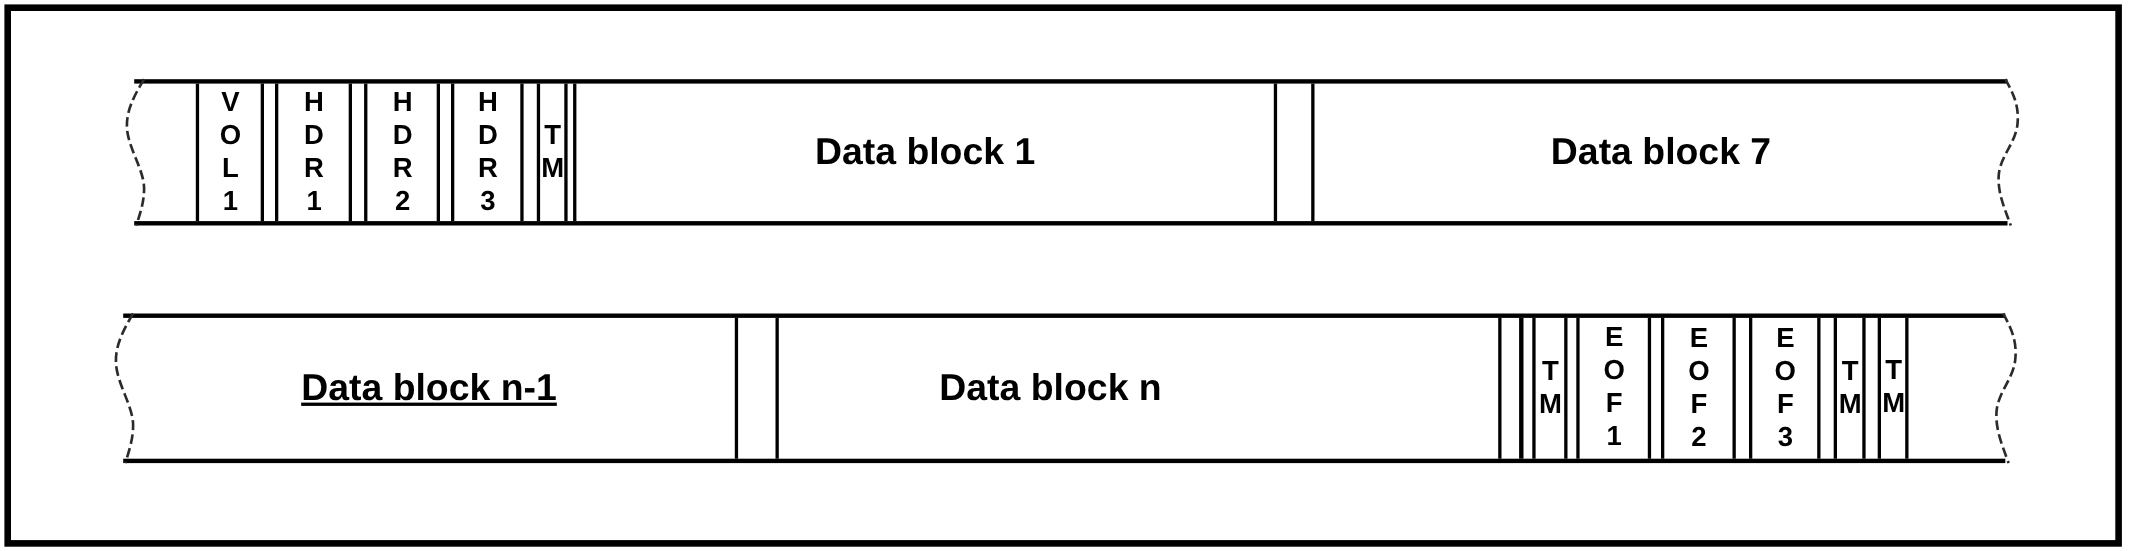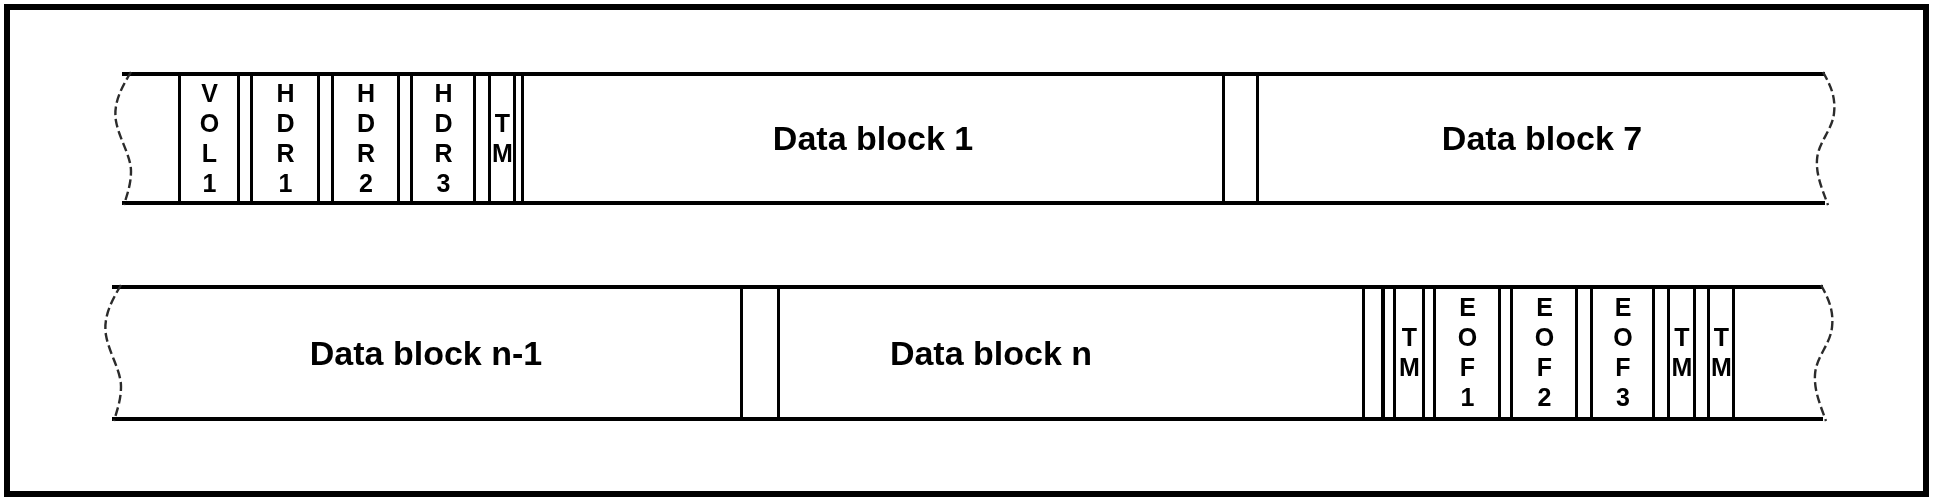--- a/index.html
+++ b/index.html
@@ -35,21 +35,21 @@
     flex: 0 0 auto;
     height: 100%;
     display: flex;
     align-items: center;
     justify-content: center;
   }
   .block {
     border-left: 3px solid #000000;
     border-right: 3px solid #000000;
   }
-  .block.noleft  { border-left: none; }
+  .block.noleft  { border-left: none; text-decoration: underline; }
   .block.noright { border-right: none; }
   .vline { background: #000000; padding: 0; }
   .vtext {
     writing-mode: vertical-lr;
     text-orientation: upright;
     font-size: 25px;
     font-weight: bold;
     letter-spacing: 2px;
     line-height: 1;
     color: #000000;
@@ -96,21 +96,21 @@
     </div>
     <div class="seg" style="width:10px"></div>
     <div class="seg block" style="width:66px">
       <span class="vtext">HDR3</span>
     </div>
     <div class="seg" style="width:12px"></div>
     <div class="seg block" style="width:28px">
       <span class="vtext">TM</span>
     </div>
     <div class="seg" style="width:5px"></div>
-    <div class="seg block" style="width:704px">
+    <div class="seg block" style="width:640px">
       <span class="htext">Data block 1</span>
     </div>
     <div class="seg" style="width:31px"></div>
     <div class="seg block noright" style="flex:1 1 auto">
       <span class="htext">Data block 7</span>
     </div>
 
     <svg class="wave right" viewBox="0 0 26 140" preserveAspectRatio="none">
       <path d="M11 1 C18 14 24 26 22 44 C20 62 6 74 5 92 C4 108 10 122 16 139" fill="none" stroke="#2b2b2b" stroke-width="2.4" stroke-dasharray="9 4"></path>
     </svg>
@@ -118,21 +118,21 @@
 
   <div class="tape tape-end">
     <svg class="wave left" viewBox="0 0 26 140" preserveAspectRatio="none">
       <path d="M22 1 C12 18 4 34 7 52 C10 70 22 88 22 104 C22 118 18 128 15 139" fill="none" stroke="#2b2b2b" stroke-width="2.4" stroke-dasharray="9 4"></path>
     </svg>
 
     <div class="seg block noleft" style="flex:1 1 auto">
       <span class="htext">Data block n-1</span>
     </div>
     <div class="seg" style="width:34px"></div>
-    <div class="seg block" style="width:588px; padding-right:160px">
+    <div class="seg block" style="width:660px; padding-right:160px">
       <span class="htext">Data block n</span>
     </div>
     <div class="seg" style="width:16px"></div>
     <div class="seg vline" style="width:4px"></div>
     <div class="seg" style="width:8px"></div>
     <div class="seg block" style="width:32px">
       <span class="vtext">TM</span>
     </div>
     <div class="seg" style="width:8px"></div>
     <div class="seg block" style="width:68px">

